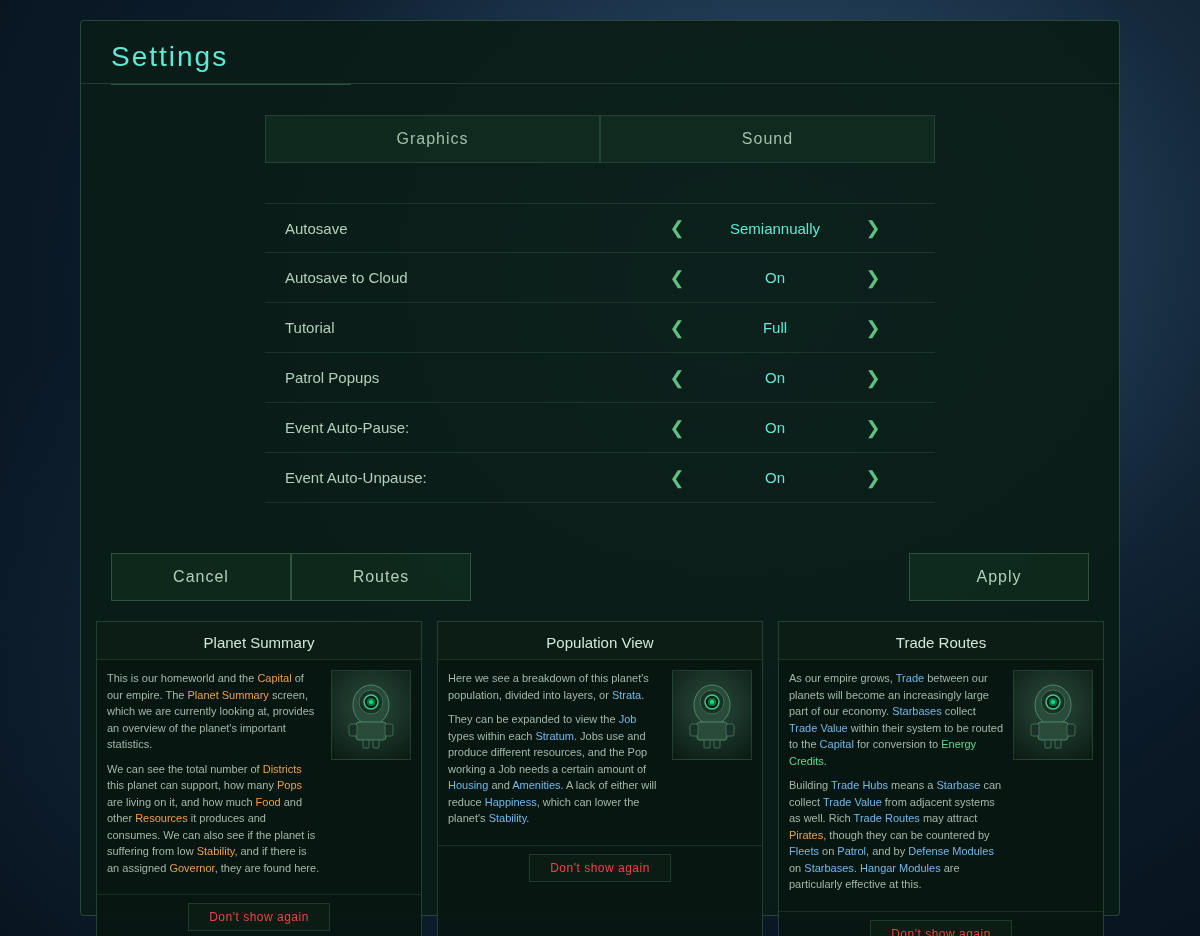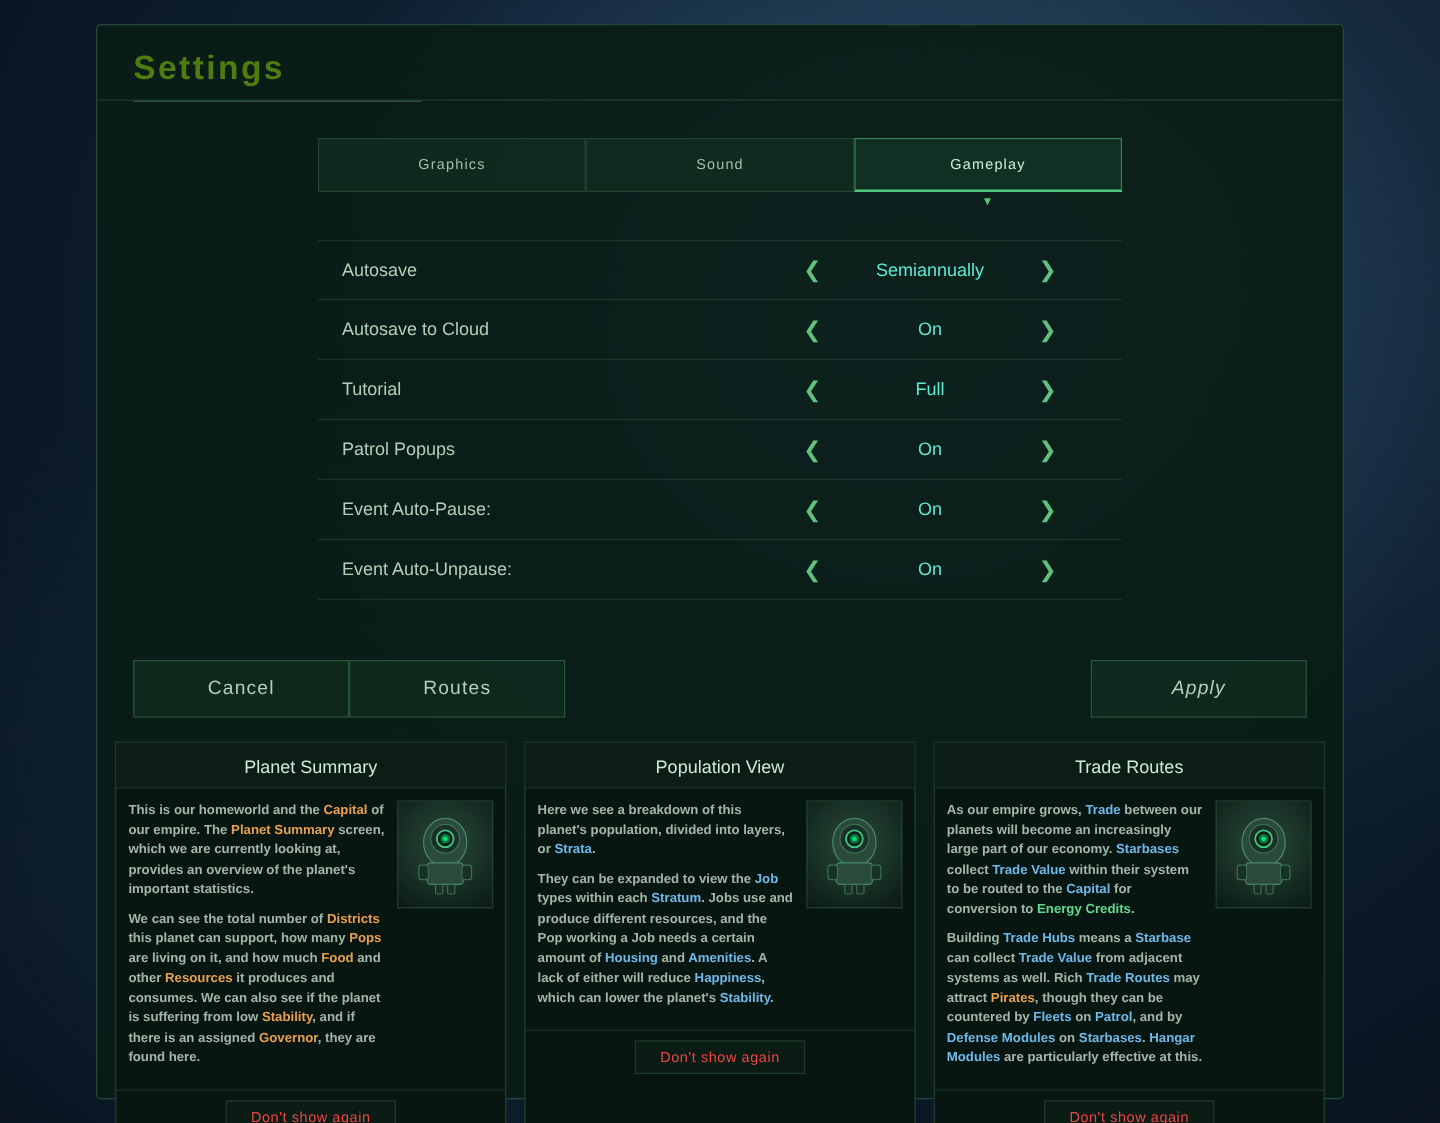--- a/index.html
+++ b/index.html
@@ -32,22 +32,22 @@
       left: 80px;
       right: 80px;
       bottom: 20px;
       background: rgba(10, 28, 22, 0.92);
       border: 1px solid rgba(80, 140, 110, 0.4);
       border-radius: 4px;
     }
 
     .settings-title {
       font-size: 28px;
-      font-weight: 700;
-      color: #4d7c0f;
+      font-weight: 400;
+      color: #5eead4;
       letter-spacing: 2px;
       padding: 20px 30px 10px;
       border-bottom: 1px solid rgba(80,140,110,0.3);
     }
 
     .title-underline {
       width: 240px;
       height: 1px;
       background: rgba(80,140,110,0.5);
       margin-left: 30px;
@@ -60,21 +60,21 @@
       margin: 30px auto 0;
       width: 670px;
       gap: 0;
     }
 
     .tab {
       flex: 1;
       padding: 14px 20px;
       text-align: center;
       cursor: pointer;
-      font-size: 12px;
+      font-size: 16px;
       color: #a0c0a8;
       background: rgba(20,50,35,0.6);
       border: 1px solid rgba(60,110,80,0.4);
       letter-spacing: 1px;
       transition: background 0.2s;
     }
 
     .tab.active {
       background: rgba(15,50,35,0.9);
       border: 1px solid rgba(80,160,110,0.7);
@@ -163,21 +163,20 @@
       cursor: pointer;
       letter-spacing: 1px;
       transition: all 0.2s;
       min-width: 180px;
       text-align: center;
     }
 
     .btn-apply {
       margin-left: auto;
       min-width: 180px;
-      font-style: italic;
     }
 
     
     .cards-section {
       display: flex;
       gap: 15px;
       margin: 20px 15px 0;
       padding: 0;
     }
 
@@ -206,21 +205,20 @@
 
     .card-text {
       flex: 1;
       font-size: 11px;
       line-height: 1.5;
       color: #a0b8a8;
     }
 
     .card-text p {
       margin-bottom: 8px;
-      font-weight: bold;
     }
 
     .highlight-orange { color: #e8a050; }
     .highlight-green { color: #60d890; }
     .highlight-blue { color: #70b8e8; }
 
     .card-image {
       width: 80px;
       height: 90px;
       background: radial-gradient(circle at 50% 40%, #2a4a3a 0%, #0a1a14 100%);
@@ -256,21 +254,20 @@
 </head>
 <body>
 
 <div class="settings-window">
   <div class="settings-title">Settings</div>
   <div class="title-underline"></div>
 
   <div class="tabs-container">
     <div class="tab">Graphics</div>
     <div class="tab">Sound</div>
-    <div class="tab active">Gameplay</div>
   </div>
 
   <div class="settings-rows">
 
     <div class="setting-row">
       <div class="setting-label">Autosave</div>
       <div class="setting-control">
         <button class="arrow-btn">❮</button>
         <div class="setting-value">Semiannually</div>
         <button class="arrow-btn">❯</button>

